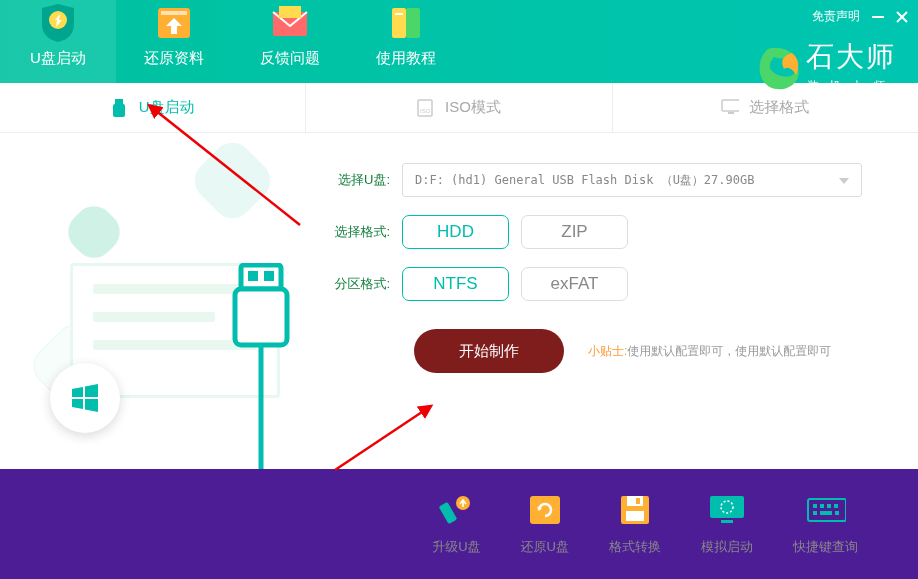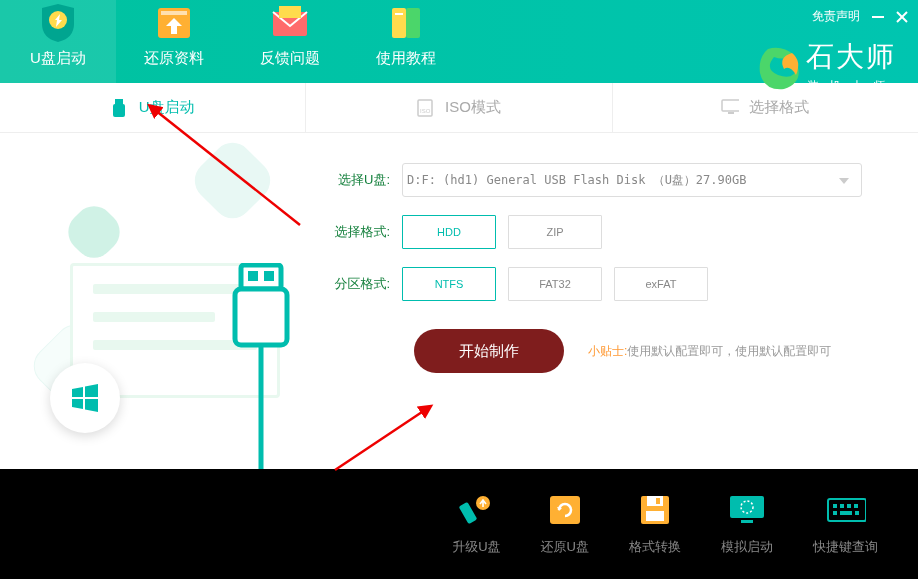--- a/index.html
+++ b/index.html
@@ -18,28 +18,28 @@
 .tabs { display: flex; height: 50px; border-bottom: 1px solid #eee; }
 .tab { flex: 1; display: flex; align-items: center; justify-content: center; gap: 10px; font-size: 15px; cursor: pointer; color: #aaa; }
 .tab.active { color: #00bdae; }
 .tab.mid { border-left: 1px solid #eee; border-right: 1px solid #eee; }
 .tab .icon { width: 18px; height: 18px; display: inline-flex; }
 .content { position: relative; padding: 30px 20px 0 20px; height: calc(579px - 115px - 50px - 110px); }
 .illus { position: absolute; left: 0; top: 0; width: 320px; height: 300px; }
 .form { margin-left: 300px; }
 .row { display: flex; align-items: center; margin-bottom: 18px; gap: 12px; }
 .label { font-size: 13px; color: #15803d; width: 70px; text-align: right; }
-.select { flex: 1; max-width: 460px; height: 34px; border: 1px solid #ddd; border-radius: 3px; display: flex; align-items: center; padding: 0 4px; color: #888; font-size: 12px; font-family: monospace; position: relative; }
+.select { flex: 1; max-width: 460px; height: 34px; border: 1px solid #ddd; border-radius: 3px; display: flex; align-items: center; padding: 0 12px; color: #888; font-size: 12px; font-family: monospace; position: relative; }
 .select::after { content: ""; position: absolute; right: 12px; top: 14px; border-left: 5px solid transparent; border-right: 5px solid transparent; border-top: 6px solid #ccc; }
-.opt { width: 94px; height: 34px; border: 1px solid #ddd; border-radius: 1px; display: flex; align-items: center; justify-content: center; font-size: 11px; color: #888; cursor: pointer; }
+.opt { width: 107px; height: 34px; border: 1px solid #ddd; border-radius: 7px; display: flex; align-items: center; justify-content: center; font-size: 17px; color: #888; cursor: pointer; }
 .opt.sel { border-color: #00bdae; color: #00bdae; }
 .start-btn { margin-left: 0; width: 150px; height: 44px; background: #7f1d1d; color: #fff; border-radius: 22px; display: flex; align-items: center; justify-content: center; font-size: 15px; cursor: pointer; }
 .tip { font-size: 12px; color: #999; }
 .tip .t-label { color: #ff9933; }
-.footer { position: absolute; bottom: 0; left: 0; right: 0; height: 110px; display: flex; justify-content: flex-end; padding: 0 40px; gap: 40px; background: #000000; }
+.footer { position: absolute; bottom: 0; left: 0; right: 0; height: 110px; display: flex; justify-content: flex-end; padding: 0 60px; gap: 40px; background: #4c1d95; }
 .foot-item { display: flex; flex-direction: column; align-items: center; justify-content: center; gap: 10px; font-size: 13px; color: #888; cursor: pointer; }
 .foot-item .icon { width: 40px; height: 36px; display: flex; align-items: center; justify-content: center; }
 .arrow { position: absolute; pointer-events: none; }
 .arrow1 { left: 140px; top: 100px; width: 170px; height: 130px; }
 .arrow2 { left: 325px; top: 395px; width: 130px; height: 80px; }
 
 .deco-shape { position: absolute; border-radius: 20px; background: #e8f8f4; }
 .ds1 { left: 70px; top: 75px; width: 48px; height: 48px; transform: rotate(45deg); background: #d0f2e6; }
 .ds2 { left: 200px; top: 15px; width: 65px; height: 65px; transform: rotate(45deg); background: #e8f8f4; }
 .ds3 { left: 40px; top: 198px; width: 70px; height: 70px; transform: rotate(45deg); background: #f6fdfb; border:1px solid #e8f8f4; }
@@ -184,21 +184,20 @@
       </div>
     </div>
     <div class="row">
       <div class="label">选择格式:</div>
       <div class="opt sel">HDD</div>
       <div class="opt">ZIP</div>
     </div>
     <div class="row">
       <div class="label">分区格式:</div>
       <div class="opt sel">NTFS</div>
-      <div class="opt">FAT32</div>
       <div class="opt">exFAT</div>
     </div>
     <div class="row" style="margin-top:28px; gap:24px;">
       <div class="label"></div>
       <div class="start-btn">开始制作</div>
       <div class="tip">
         <span class="t-label">小贴士:</span><span>使用默认配置即可，使用默认配置即可</span>
       </div>
     </div>
   </div>

